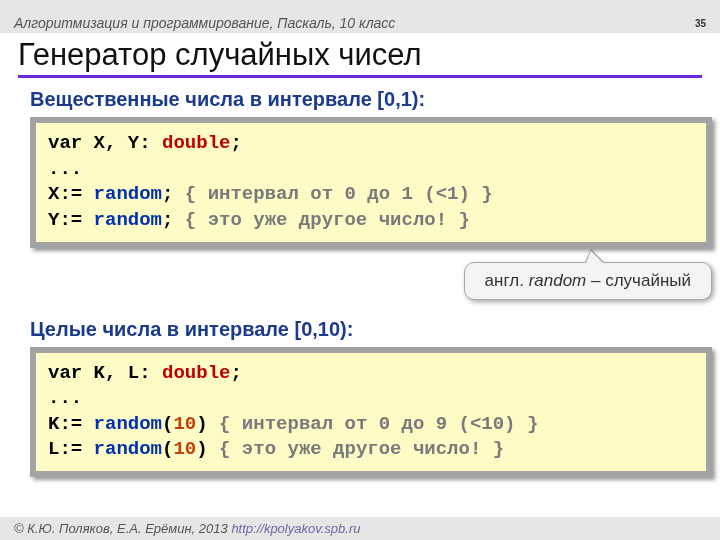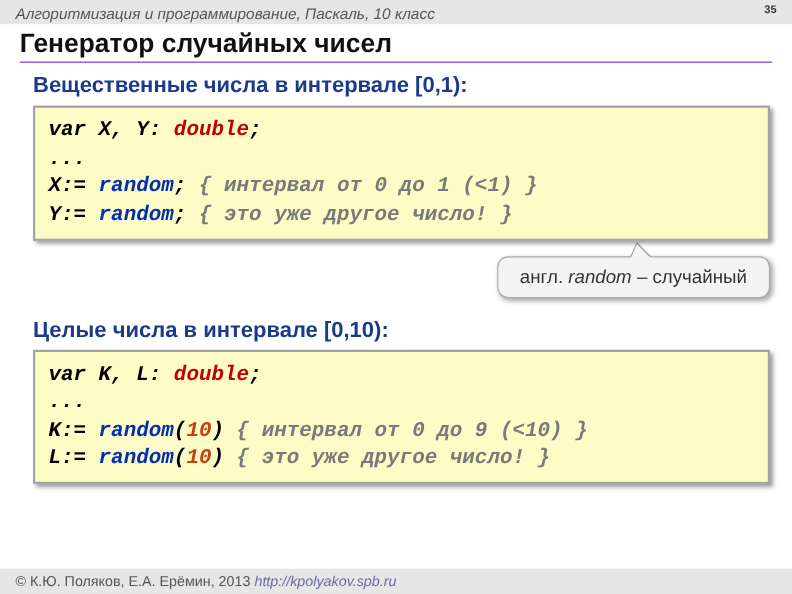--- a/index.html
+++ b/index.html
@@ -5,47 +5,47 @@
   * { box-sizing: border-box; margin: 0; padding: 0; }
   body {
     width: 720px; height: 540px;
     font-family: Arial, sans-serif;
     background: #fff;
     position: relative;
     overflow: hidden;
   }
   .header-band {
     background: #e6e6e6;
-    padding: 4px 14px 2px 14px;
+    padding: 15px 14px 2px 14px;
     display: flex;
     justify-content: space-between;
+    align-items: center;
   }
   .course-info { font-style: italic; color: #555; font-size: 14px; }
   .page-num { color: #333; font-size: 10px; font-weight: bold; }
   .title-wrap { padding: 4px 18px 0 18px; }
   .main-title {
-    font-size: 24px; font-weight: bold; color: #111;
-    border-bottom: 1px solid #6d28d9;
+    font-size: 31px; font-weight: normal; color: #111;
+    border-bottom: 3px solid #6d28d9;
     padding-bottom: 2px;
   }
-  .content { padding: 6px 20px 0 30px; }
+  .content { padding: 6px 8px 0 30px; }
   .section-head { font-size: 20px; font-weight: bold; color: #1a3a8a; margin: 4px 0 6px 0; }
   .code-box {
     background: #fdfbc6;
-    border: 2px solid #a3a3a3;
+    border: 6px solid #a3a3a3;
     box-shadow: 3px 3px 4px rgba(0,0,0,.4);
     padding: 8px 12px;
     font-family: "Courier New", monospace;
     font-size: 19px;
     font-weight: bold;
     line-height: 1.35;
     margin-bottom: 14px;
     color: #000;
     white-space: pre;
-    font-style: italic;
   }
   .kw-type { color: #c00000; }
   .kw-fn { color: #0030b0; }
   .kw-num { color: #c2410c; }
   .kw-cmt { color: #7a7a7a; }
   .callout-row { display:flex; justify-content:flex-end; margin: 6px 0 18px 0; position:relative; }
   .callout {
     background: #f4f4f4;
     border: 1px solid #aaa;
     border-radius: 10px;
@@ -75,21 +75,21 @@
     border-bottom: 15px solid #aaa;
     z-index: -1;
   }
   .footer-band {
     position: absolute;
     bottom: 0; left: 0; right: 0;
     background: #e6e6e6;
     padding: 4px 14px;
     font-size: 13px;
   }
-  .footer-band .auth { color: #555; }
+  .footer-band .auth { font-style: italic; color: #555; }
   .footer-band .url { font-style: italic; color: #6a6aa0; }
 </style>
 </head>
 <body>
 
 <div class="header-band">
   <span class="course-info">Алгоритмизация и программирование, Паскаль, 10 класс</span>
   <span class="page-num">35</span>
 </div>
 

